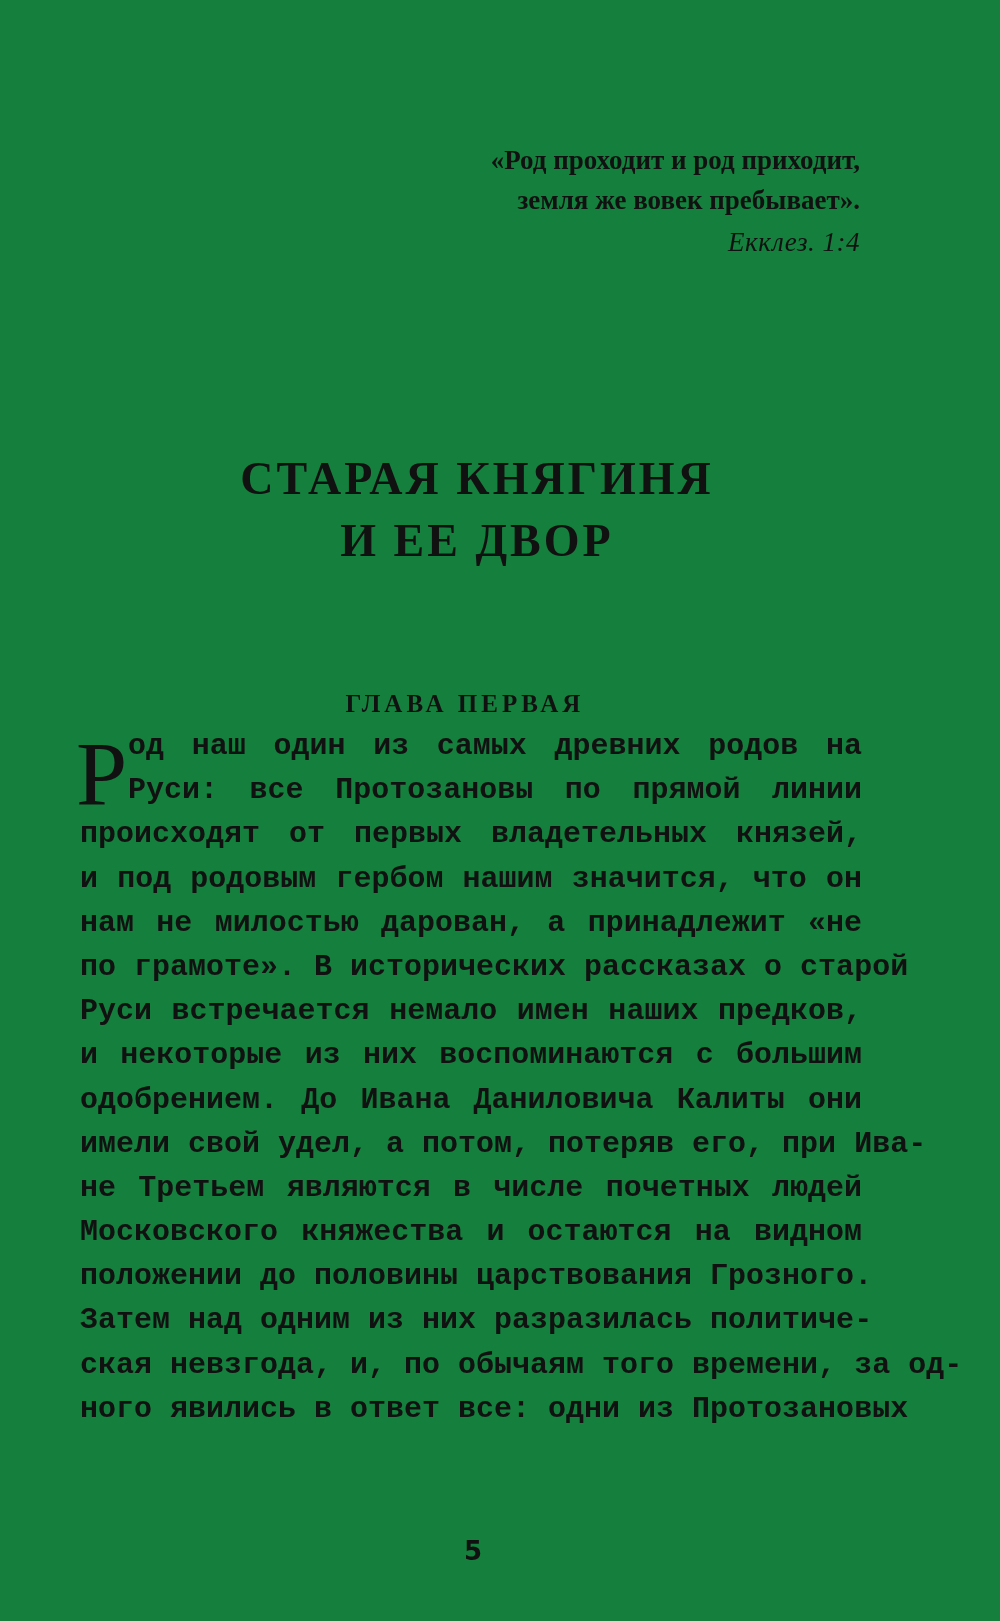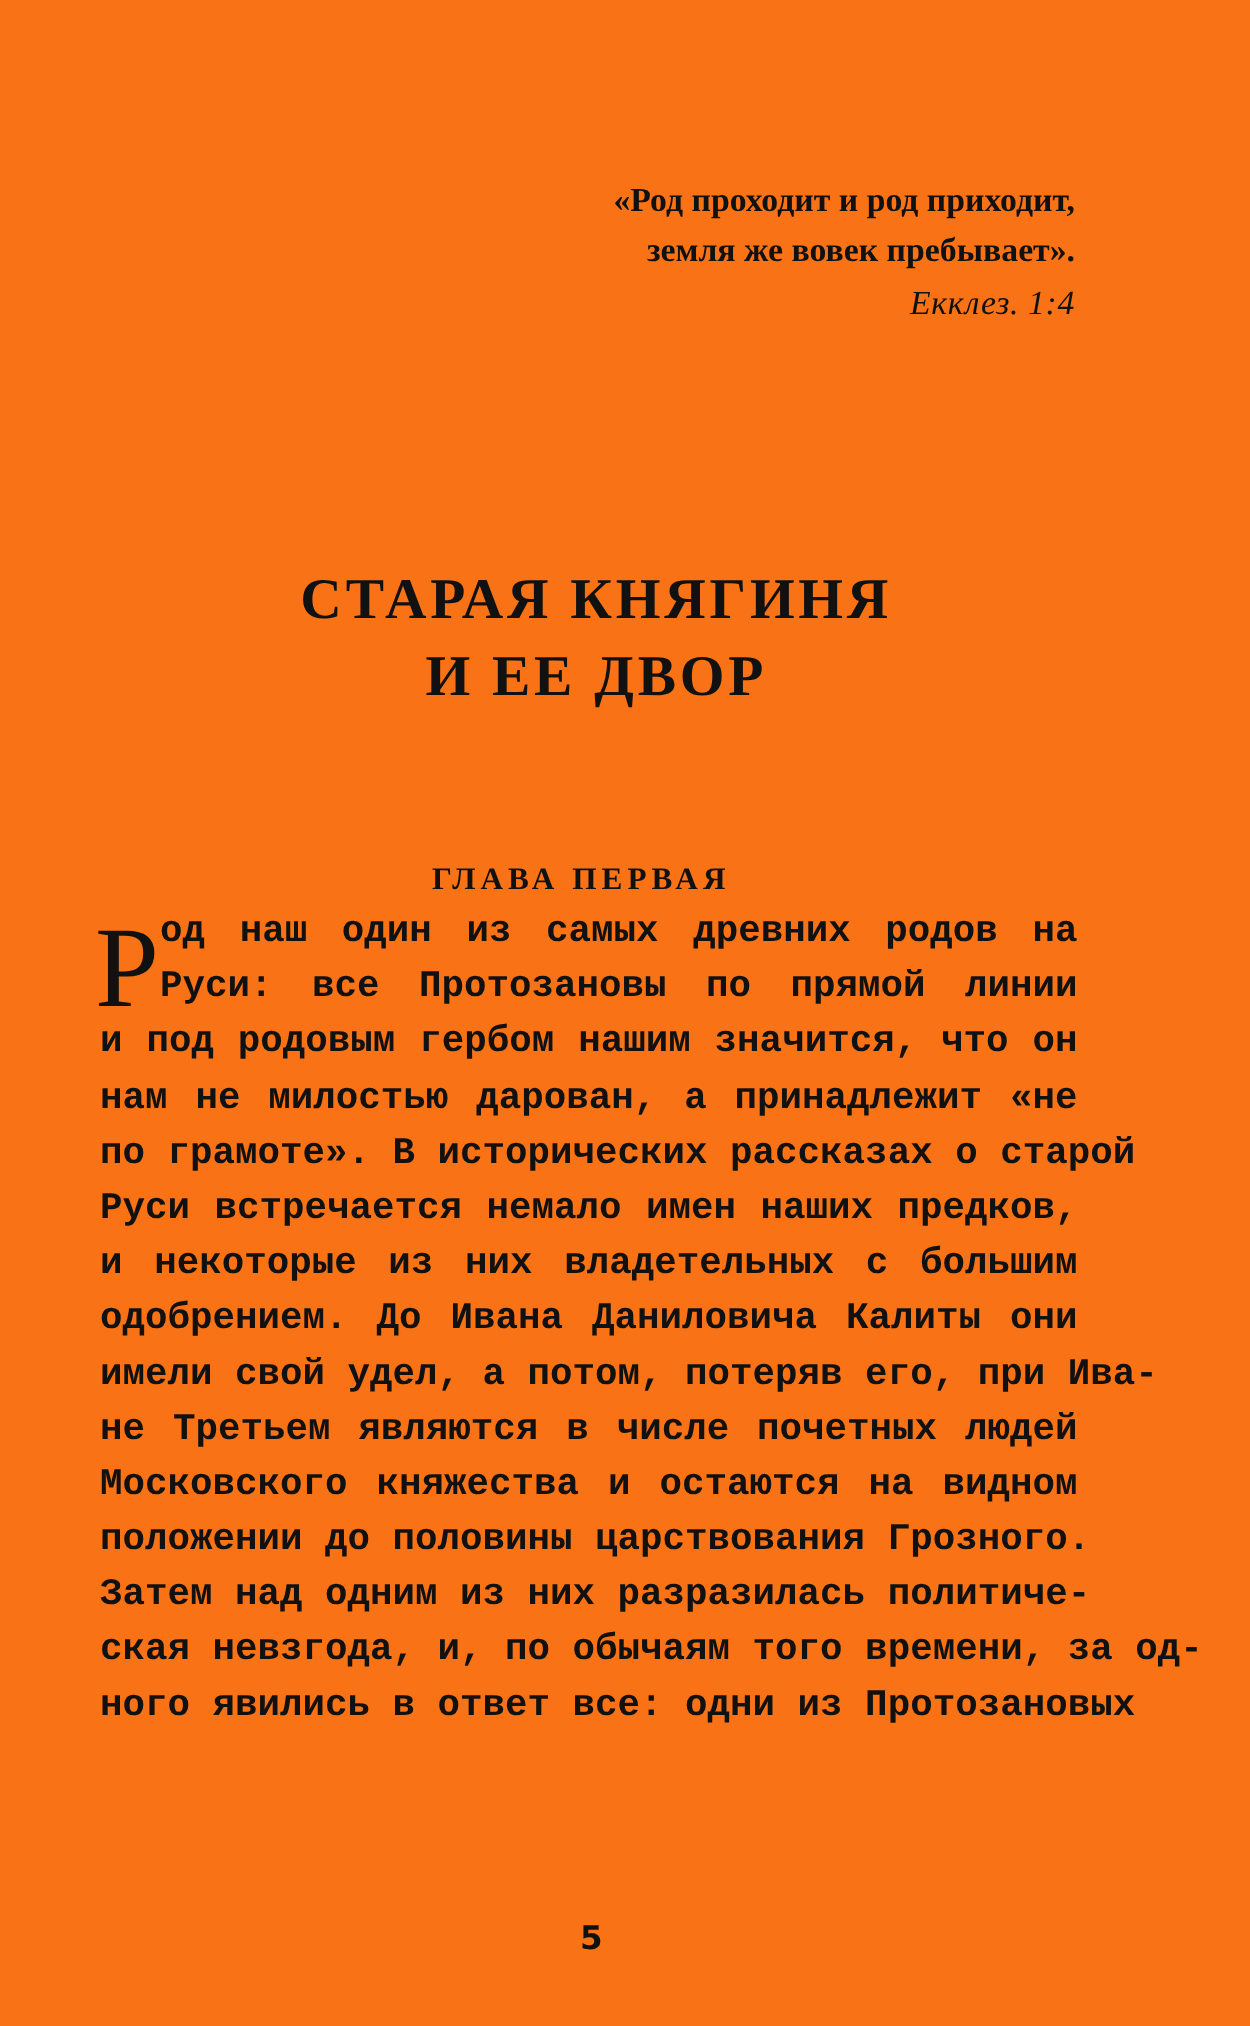--- a/index.html
+++ b/index.html
@@ -12,21 +12,21 @@
       height: 1621px;
       position: relative;
       overflow: hidden;
       color: #111111;
       font-family: "Liberation Serif", "DejaVu Serif", serif;
     }
     .page {
       position: absolute;
       left: 0; top: 0;
       width: 1000px; height: 1621px;
-      background: #f97316;
+      background: #15803d;
     }
     .epigraph {
       position: absolute;
       right: 140px;
       top: 140px;
       text-align: right;
       font-size: 27px;
       font-weight: bold;
       line-height: 40px;
     }
@@ -118,25 +118,26 @@
     <span class="line">СТАРАЯ КНЯГИНЯ</span>
     <span class="line">И ЕЕ ДВОР</span>
   </div>
 
   <div class="chapter">ГЛАВА ПЕРВАЯ</div>
 
   <div class="body-text">
     <span class="dropcap">Р</span>
     <span class="line indented">од наш один из самых древних родов на</span>
     <span class="line indented">Руси: все Протозановы по прямой линии</span>
+    <span class="line">происходят от первых владетельных князей,</span>
     <span class="line">и под родовым гербом нашим значится, что он</span>
     <span class="line">нам не милостью дарован, а принадлежит «не</span>
     <span class="line">по грамоте». В исторических рассказах о старой</span>
     <span class="line">Руси встречается немало имен наших предков,</span>
-    <span class="line">и некоторые из них владетельных с большим</span>
+    <span class="line">и некоторые из них воспоминаются с большим</span>
     <span class="line">одобрением. До Ивана Даниловича Калиты они</span>
     <span class="line">имели свой удел, а потом, потеряв его, при Ива-</span>
     <span class="line">не Третьем являются в числе почетных людей</span>
     <span class="line">Московского княжества и остаются на видном</span>
     <span class="line">положении до половины царствования Грозного.</span>
     <span class="line">Затем над одним из них разразилась политиче-</span>
     <span class="line">ская невзгода, и, по обычаям того времени, за од-</span>
     <span class="line">ного явились в ответ все: одни из Протозановых</span>
   </div>
 

